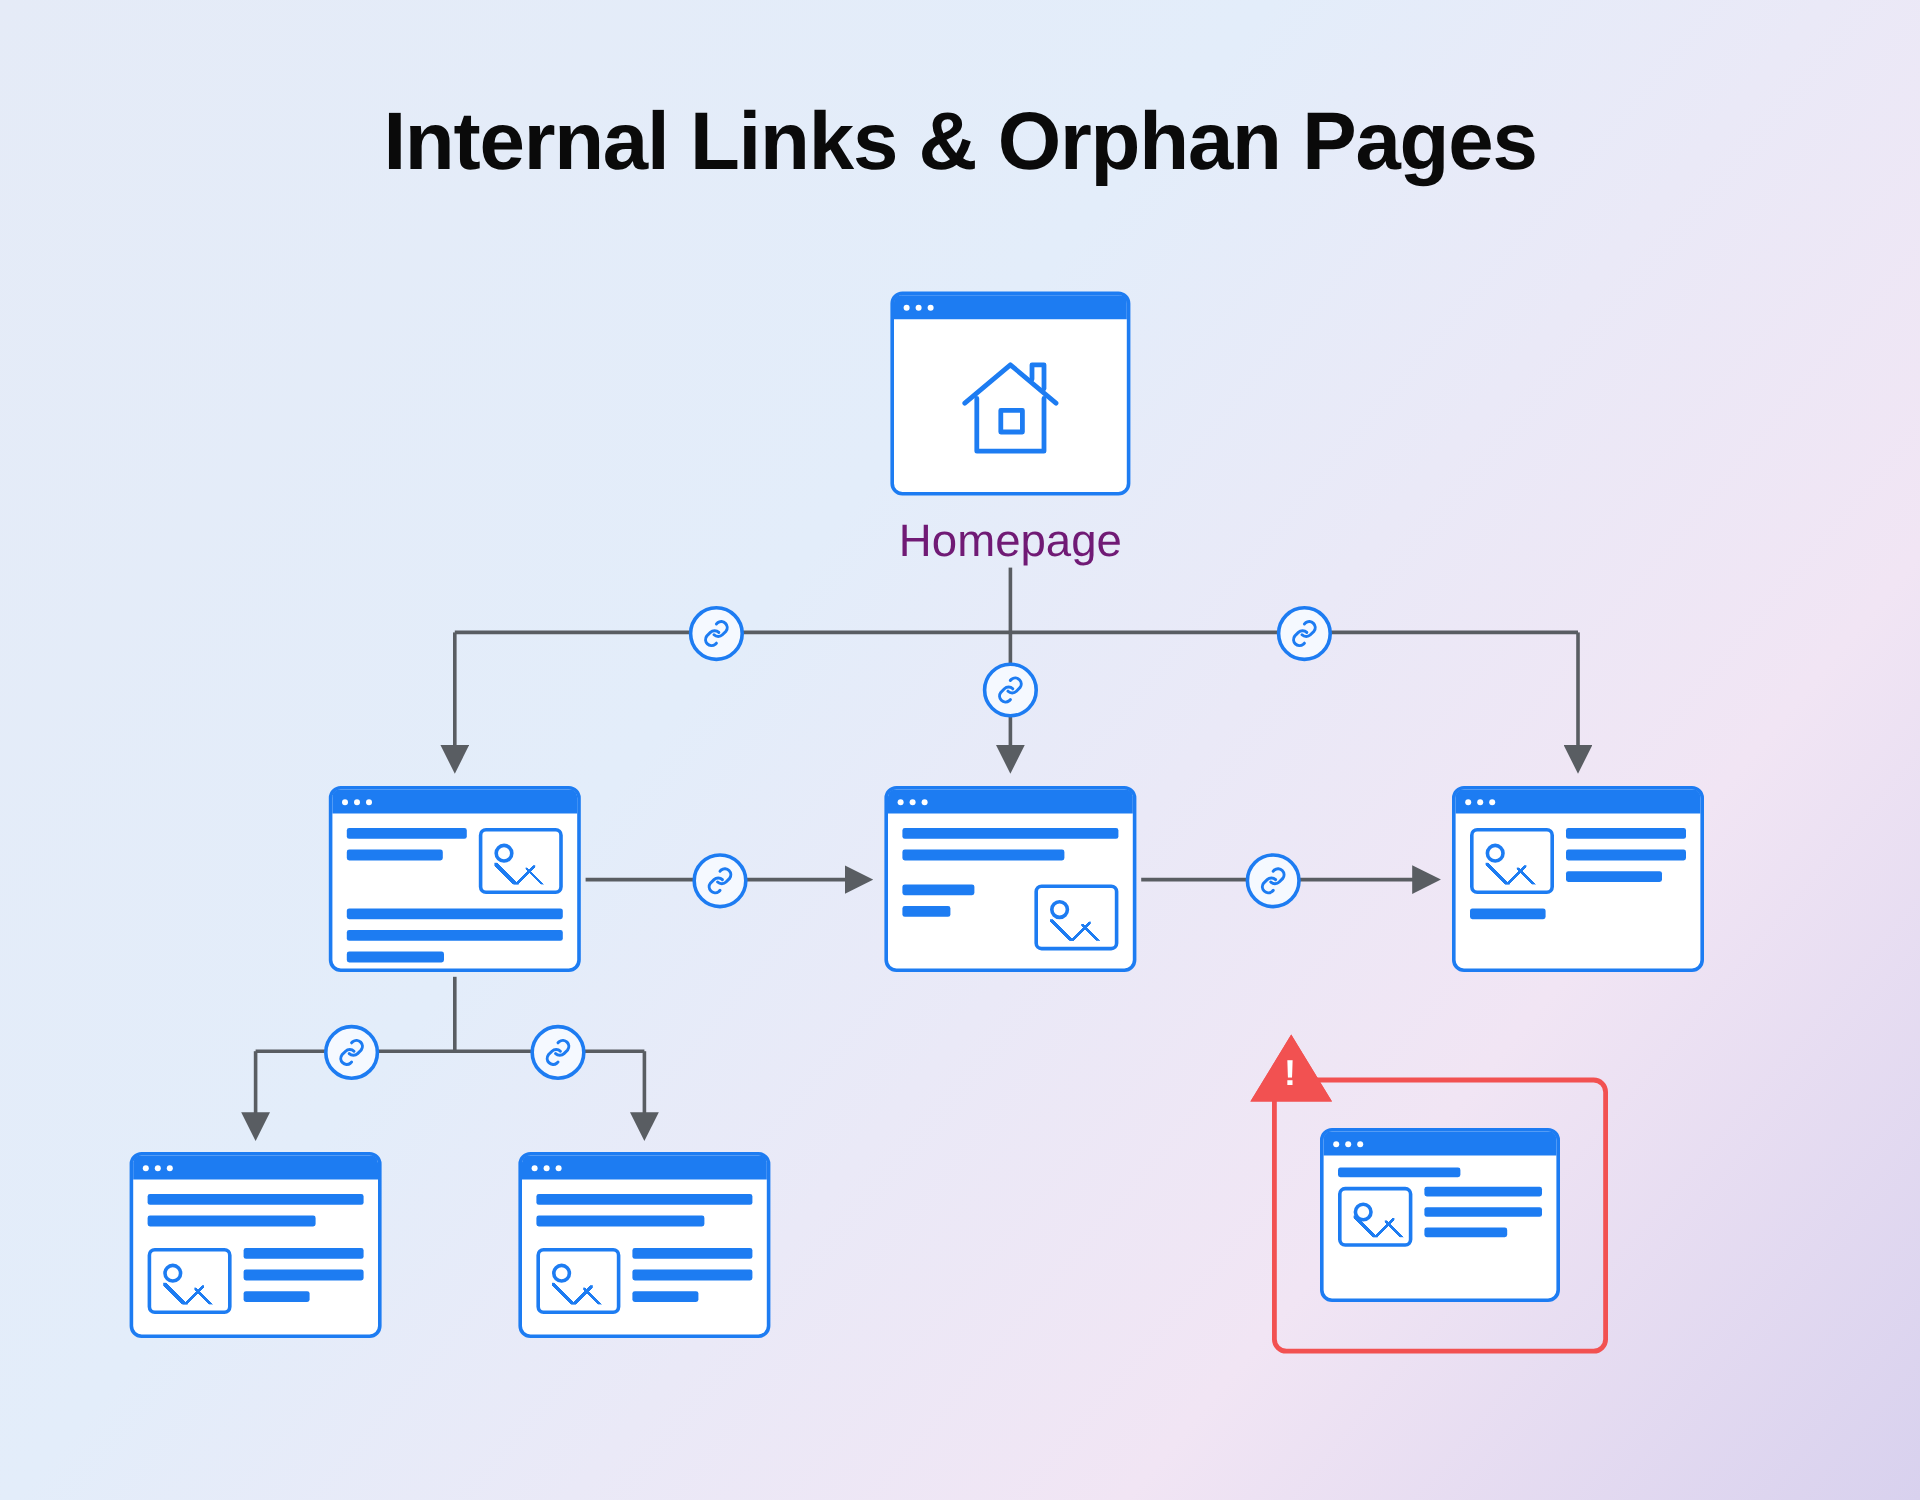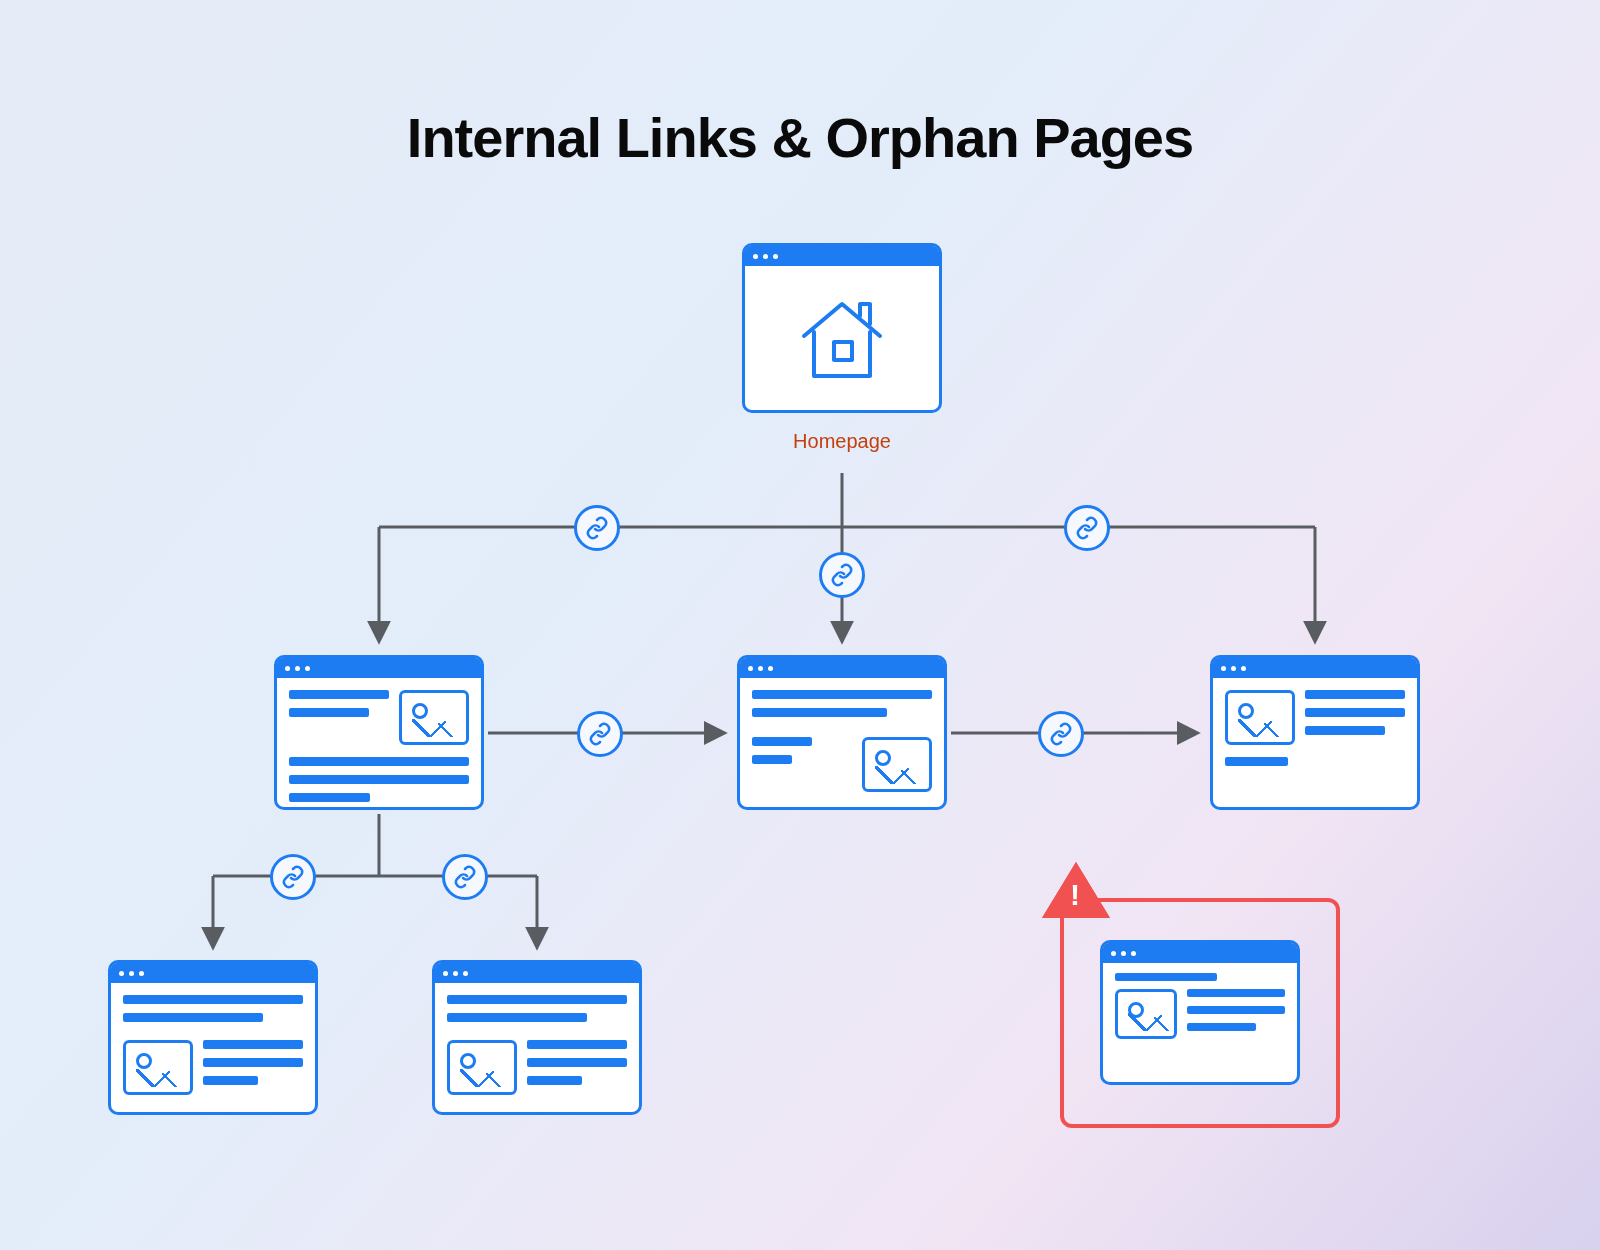--- a/index.html
+++ b/index.html
@@ -5,25 +5,25 @@
 * { box-sizing: border-box; margin: 0; padding: 0; }
 body {
   width: 1600px;
   height: 1250px;
   background: linear-gradient(130deg, #e5ebf7 0%, #e3edfa 40%, #f1e5f4 75%, #d8d1ee 100%);
   font-family: -apple-system, "Segoe UI", Helvetica, Arial, sans-serif;
   position: relative;
   overflow: hidden;
 }
 .title {
-  font-size: 56px;
+  font-size: 68px;
   font-weight: 800;
   color: #0a0a0a;
   text-align: center;
-  padding-top: 105px;
+  padding-top: 79px;
   letter-spacing: -1px;
 }
 .win {
   position: absolute;
   background: #fff;
   border: 3px solid #1d7cf2;
   border-radius: 10px;
 }
 .win .bar {
   height: 20px;
@@ -37,23 +37,23 @@
 .win .bar span {
   width: 5px; height: 5px; border-radius: 50%; background: #fff;
 }
 .home-win { left: 742px; top: 243px; width: 200px; height: 170px; }
 .home-body { display:flex; align-items:center; justify-content:center; height:147px; }
 .home-label {
   position: absolute;
   left: 742px; top: 430px;
   width: 200px;
   text-align: center;
-  font-size: 20px;
+  font-size: 38px;
   font-weight: 500;
-  color: #c2410c;
+  color: #701a75;
 }
 .content-win .body { padding: 12px; display:flex; gap:10px; }
 .content-win .lines { flex:1; }
 .content-win .line { height: 9px; background:#1d7cf2; margin-bottom:9px; border-radius:2px; }
 .content-win .line.short { width:55%; }
 .content-win .line.med { width:80%; }
 .content-win .thumb {
   width:70px; height:55px; border:3px solid #1d7cf2; border-radius:6px;
   position:relative; flex-shrink:0;
 }

